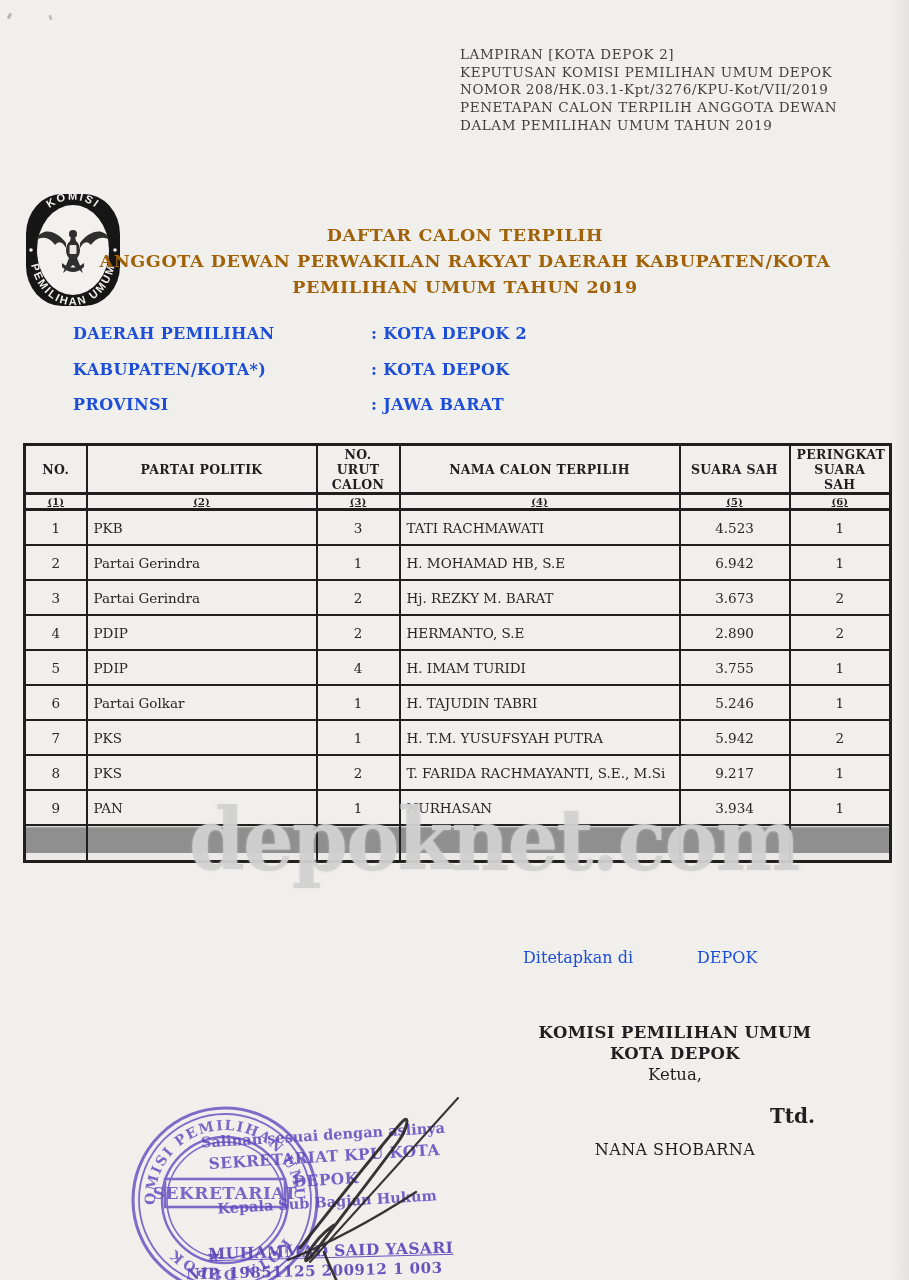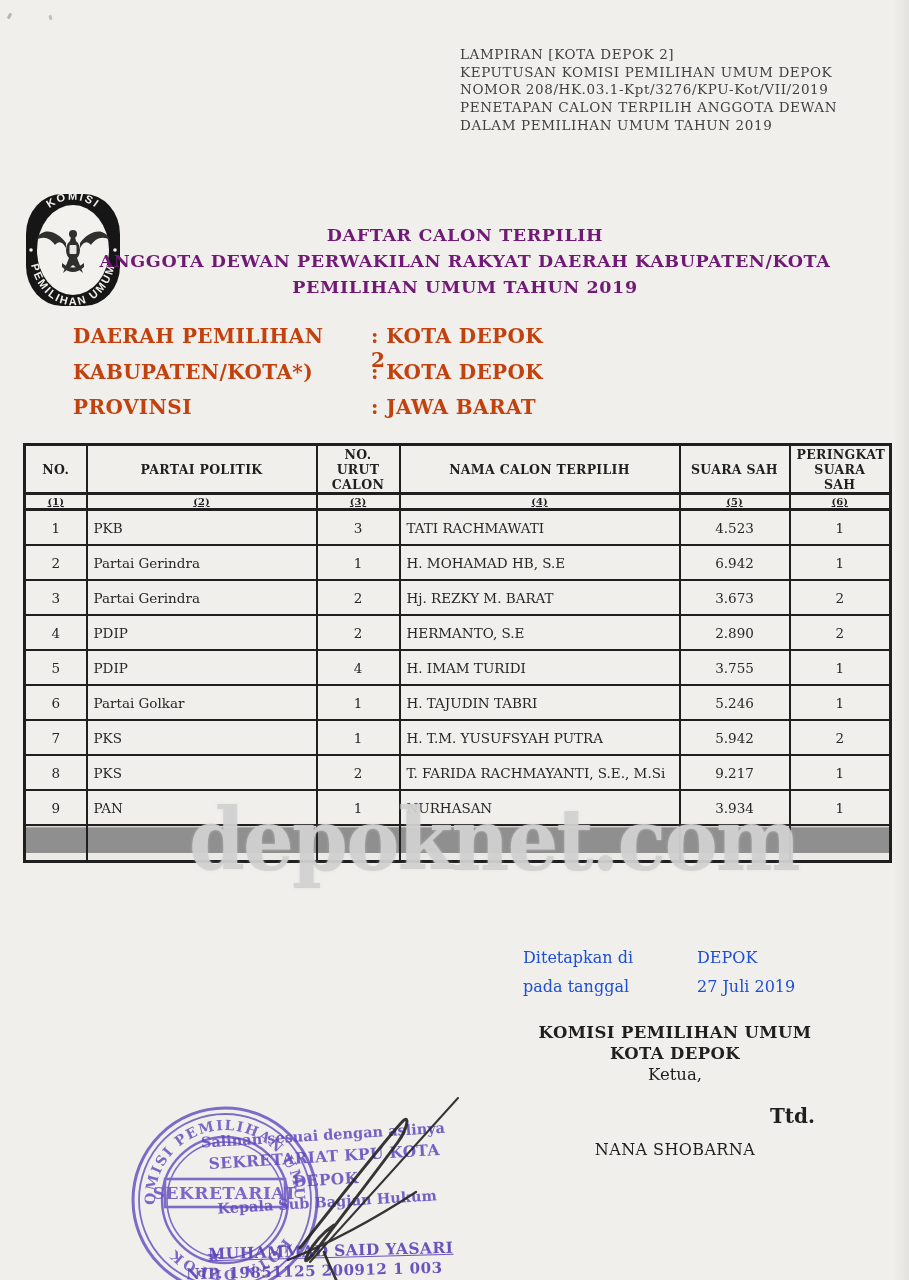--- a/index.html
+++ b/index.html
@@ -15,24 +15,24 @@
 
   
   .ref-block{position:absolute;left:460px;top:46px;width:420px;
     font-size:13.5px;line-height:17.7px;letter-spacing:.6px;font-weight:500;color:#404040;}
 
   
   .kpu-logo{position:absolute;left:25px;top:193px;}
 
   
   .title-block{position:absolute;left:20px;top:222px;width:890px;text-align:center;
-    font-weight:bold;font-size:17.5px;line-height:26px;letter-spacing:.6px;color:#701a75;}
-
-  
-  .meta-block{position:absolute;left:73px;top:324px;width:480px;font-weight:bold;font-size:20px;color:#c2410c;}
+    font-weight:bold;font-size:17.5px;line-height:26px;letter-spacing:.6px;color:#a16207;}
+
+  
+  .meta-block{position:absolute;left:73px;top:324px;width:480px;font-weight:bold;font-size:16px;color:#1d4ed8;}
   .meta-row{position:relative;height:35.5px;letter-spacing:.4px;}
   .meta-row .val{position:absolute;left:254px;top:0;margin-left:44px;}
 
   
   table.doc-table{position:absolute;left:23px;top:443px;width:866px;border-collapse:collapse;
     table-layout:fixed;border:3px solid #1f1f1f;}
   table.doc-table th, table.doc-table td{border:2.5px solid #1f1f1f;padding:0 6px;
     overflow:hidden;white-space:nowrap;}
   tr.head th{height:46px;font-size:12.5px;line-height:15px;text-align:center;vertical-align:middle;
     letter-spacing:.3px;white-space:normal;border-bottom-width:3px;}
@@ -246,24 +246,20 @@
     </tbody>
   </table>
 
   <div class="watermark">depoknet.com</div>
 
   <div class="decide">
     <div class="row">
       <span>Ditetapkan di</span>
       <span class="val">DEPOK</span>
     </div>
-    <div class="row">
-      <span>pada tanggal</span>
-      <span class="val">27 Juli 2019</span>
-    </div>
   </div>
 
   <div class="org-block">
     <div class="b">KOMISI PEMILIHAN UMUM</div>
     <div class="b">KOTA DEPOK</div>
     <div>Ketua,</div>
   </div>
 
   <div class="ttd">Ttd.</div>
   <div class="signer-name">NANA SHOBARNA</div>

